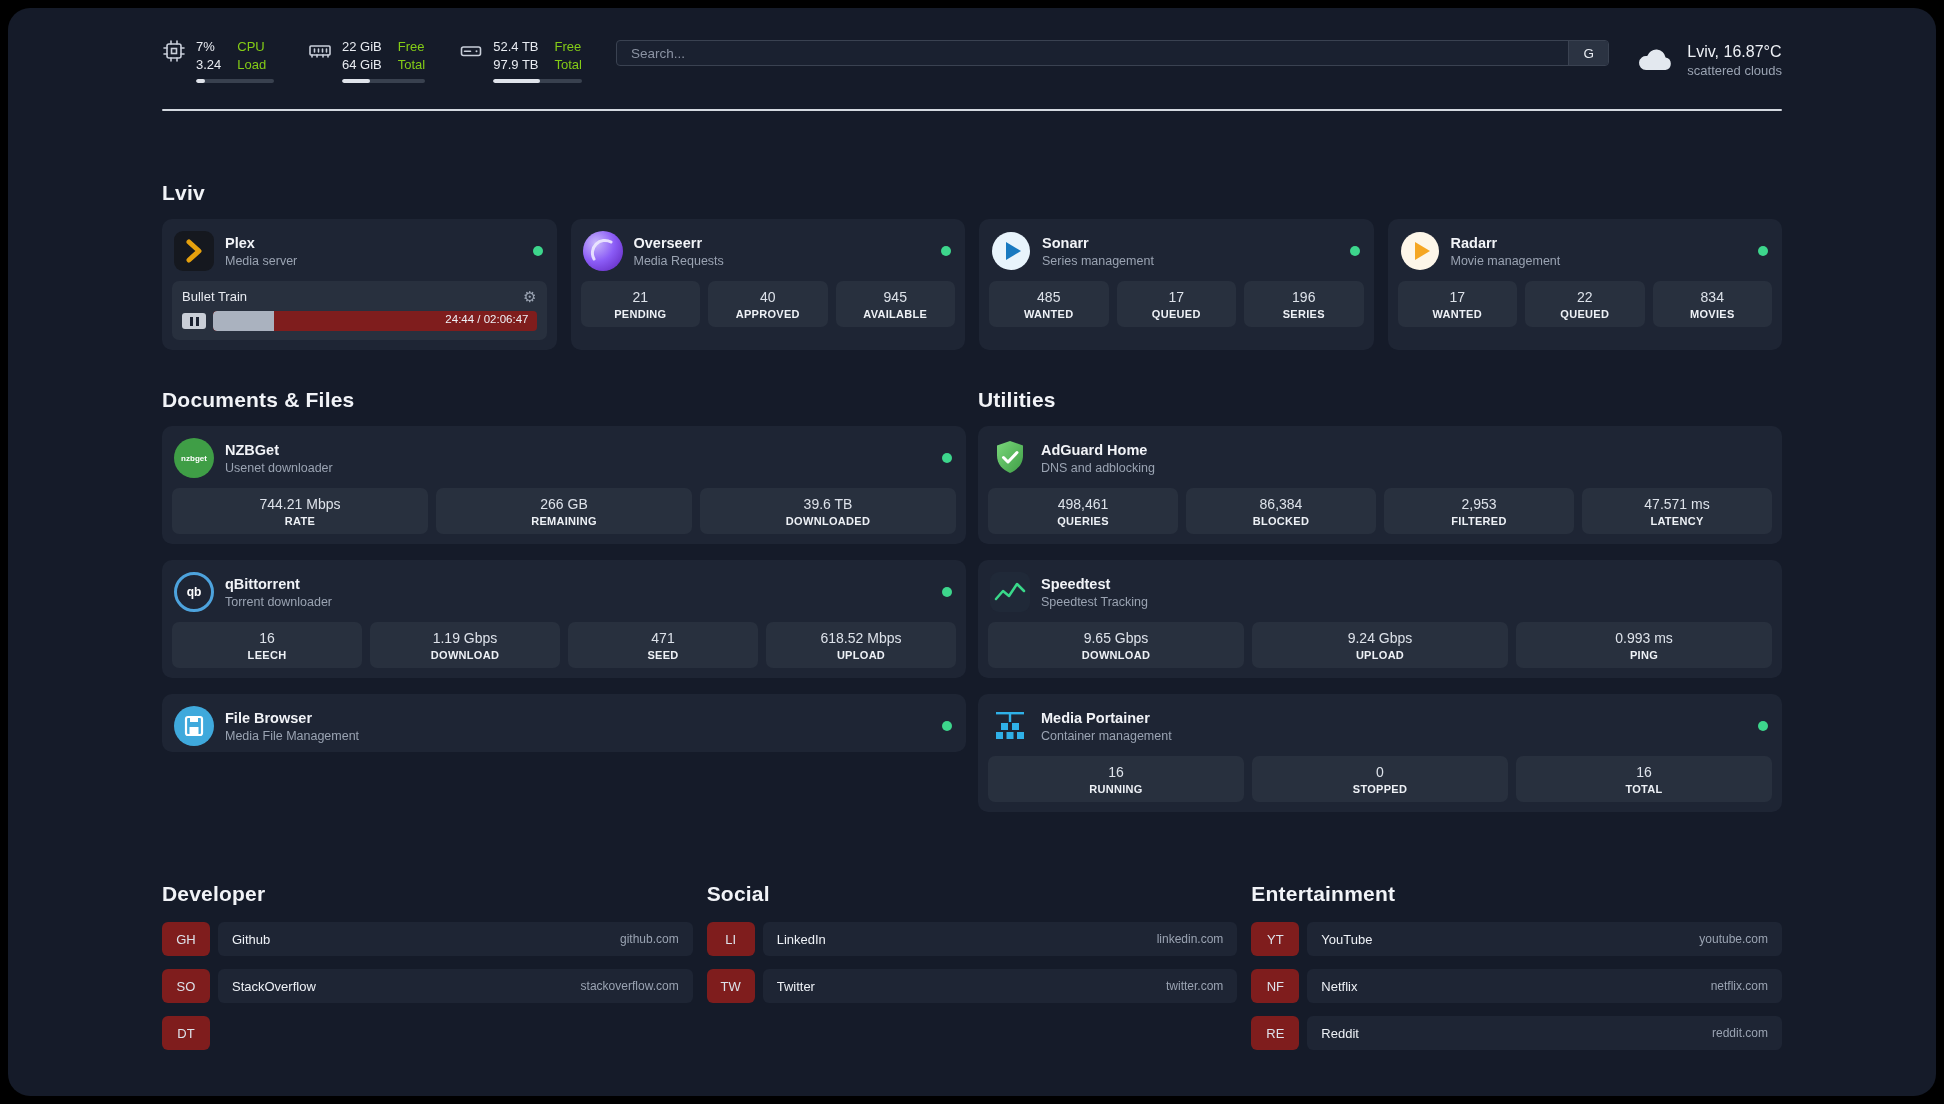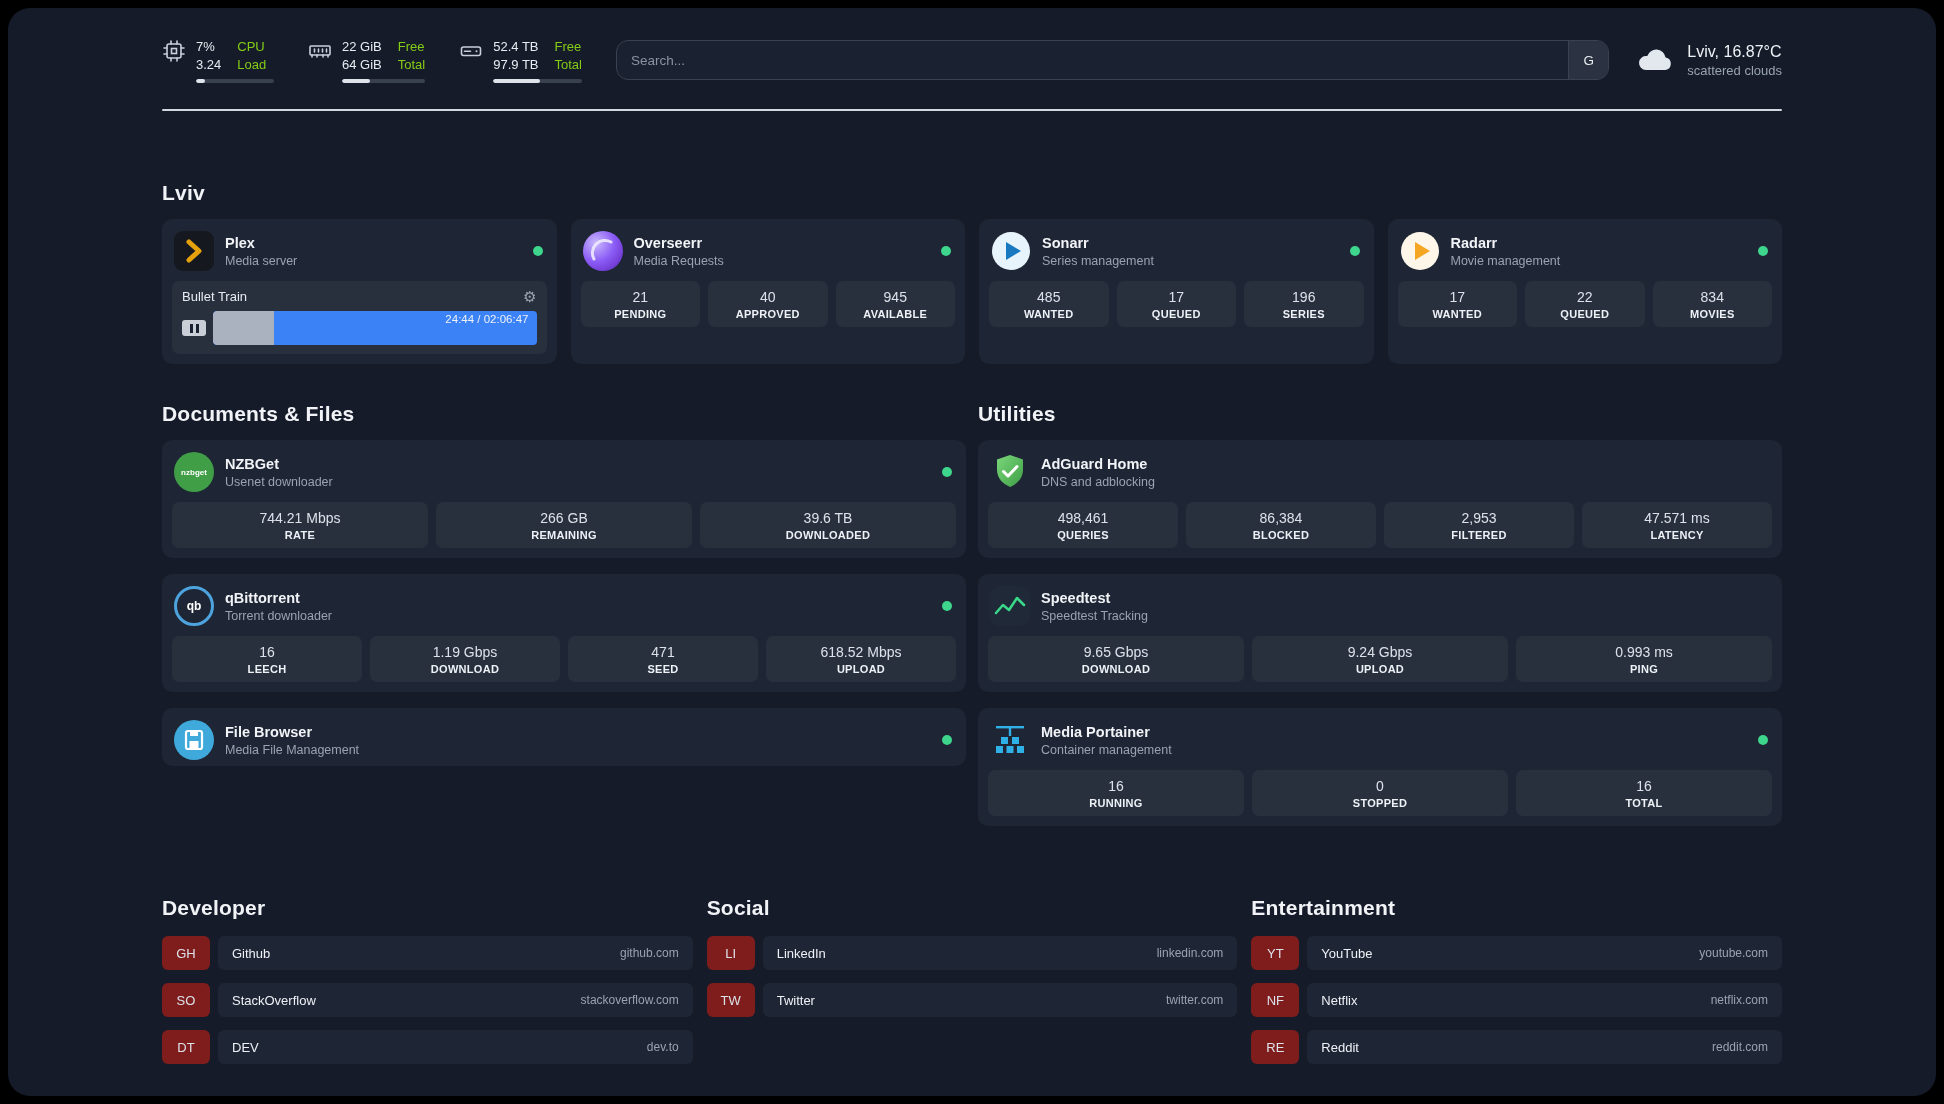--- a/index.html
+++ b/index.html
@@ -14,21 +14,21 @@
   .sys-stat { display:flex; gap:10px; }
   .sys-icon { width:24px; height:24px; margin-top:1px; flex:0 0 24px; }
   .sys-body { display:flex; flex-direction:column; }
   .sys-cols { display:flex; gap:16px; }
   .sys-col { display:flex; flex-direction:column; font-size:13px; line-height:1.4; }
   .sys-col.values { color:#e8ebf1; }
   .sys-col.labels { color:#84cc16; }
   .sys-bar { margin-top:5px; height:4px; border-radius:2px; background:#39414f; width:100%; min-width:78px; overflow:hidden; }
   .sys-bar-fill { height:100%; border-radius:2px; background:#dfe3ea; width:0; }
 
-  .searchbar { flex:1; display:flex; align-items:stretch; height:40px; background:#1a2130; border:1px solid #3a4251; border-radius:12px; overflow:hidden; margin:2px 26px 0 34px; }
+  .searchbar { flex:1; display:flex; align-items:stretch; height:26px; background:#1a2130; border:1px solid #3a4251; border-radius:4px; overflow:hidden; margin:2px 26px 0 34px; }
   .search-input { flex:1; background:transparent; border:none; outline:none; color:#e8ebf1; font-size:13.5px; padding:0 14px; font-family:"Liberation Sans", sans-serif; }
   .search-input::placeholder { color:#8b93a3; }
   .search-go { width:40px; background:#2b3342; border:none; border-left:1px solid #3a4251; color:#e8ebf1; font-size:13.5px; cursor:pointer; font-family:"Liberation Sans", sans-serif; }
 
   .weather { display:flex; align-items:center; gap:12px; margin-top:2px; }
   .weather-icon { width:40px; height:30px; }
   .weather-loc { font-size:16px; color:#eef1f6; line-height:1.45; }
   .weather-cond { font-size:13px; color:#9aa3b2; }
 
   .divider { height:2px; background:#d3d8df; border:none; margin-top:26px; border-radius:1px; }
@@ -51,21 +51,21 @@
   .tile-lab { font-size:11px; font-weight:700; color:#eef1f6; letter-spacing:.3px; }
 
   
   .media-widget { background:#28303e; border-radius:7px; padding:8px 10px 9px; }
   .np-row { display:flex; align-items:center; justify-content:space-between; }
   .np-title { font-size:13px; color:#e8ebf1; }
   .gear { font-size:15px; color:#9aa3b2; cursor:pointer; line-height:1; }
   .seek-row { display:flex; align-items:center; gap:7px; margin-top:7px; }
   .pause-btn { display:inline-flex; align-items:center; justify-content:center; width:24px; height:16px; background:#c9ced7; border-radius:3px; cursor:pointer; flex:0 0 24px; }
   .pause-btn i { display:inline-block; width:3px; height:9px; background:#1a2130; margin:0 1.5px; }
-  .seek-track { position:relative; flex:1; height:34px; background:#3b82f6; border-radius:4px; overflow:hidden; }
+  .seek-track { position:relative; flex:1; height:20px; background:#7f1d1d; border-radius:4px; overflow:hidden; }
   .seek-fill { position:absolute; left:0; top:0; bottom:0; background:#aab2bf; border-radius:4px 0 0 4px; width:0; }
   .seek-time { position:absolute; right:8px; top:0; line-height:16px; font-size:11.5px; color:#eef1f6; }
 
   
   .two-col { display:grid; grid-template-columns:1fr 1fr; gap:12px; margin-top:38px; }
   .col-stack { display:flex; flex-direction:column; gap:16px; margin-top:14px; }
 
   
   .bookmarks { display:grid; grid-template-columns:repeat(3,1fr); gap:14px; margin-top:70px; padding-bottom:30px; }
   .bm-list { display:flex; flex-direction:column; gap:13px; margin-top:16px; }
@@ -509,24 +509,20 @@
           </div>
           <div class="bm-row">
             <div class="bm-abbr">SO</div>
             <div class="bm-bar">
                 <span class="bm-name">StackOverflow</span>
                 <span class="bm-url">stackoverflow.com</span>
               </div>
           </div>
           <div class="bm-row">
             <div class="bm-abbr">DT</div>
-            <div class="bm-bar">
-                <span class="bm-name">DEV</span>
-                <span class="bm-url">dev.to</span>
-              </div>
           </div>
         </div>
       </section>
 
       <section>
         <h2 class="section-title">Social</h2>
         <div class="bm-list">
           <div class="bm-row">
             <div class="bm-abbr">LI</div>
             <div class="bm-bar">

